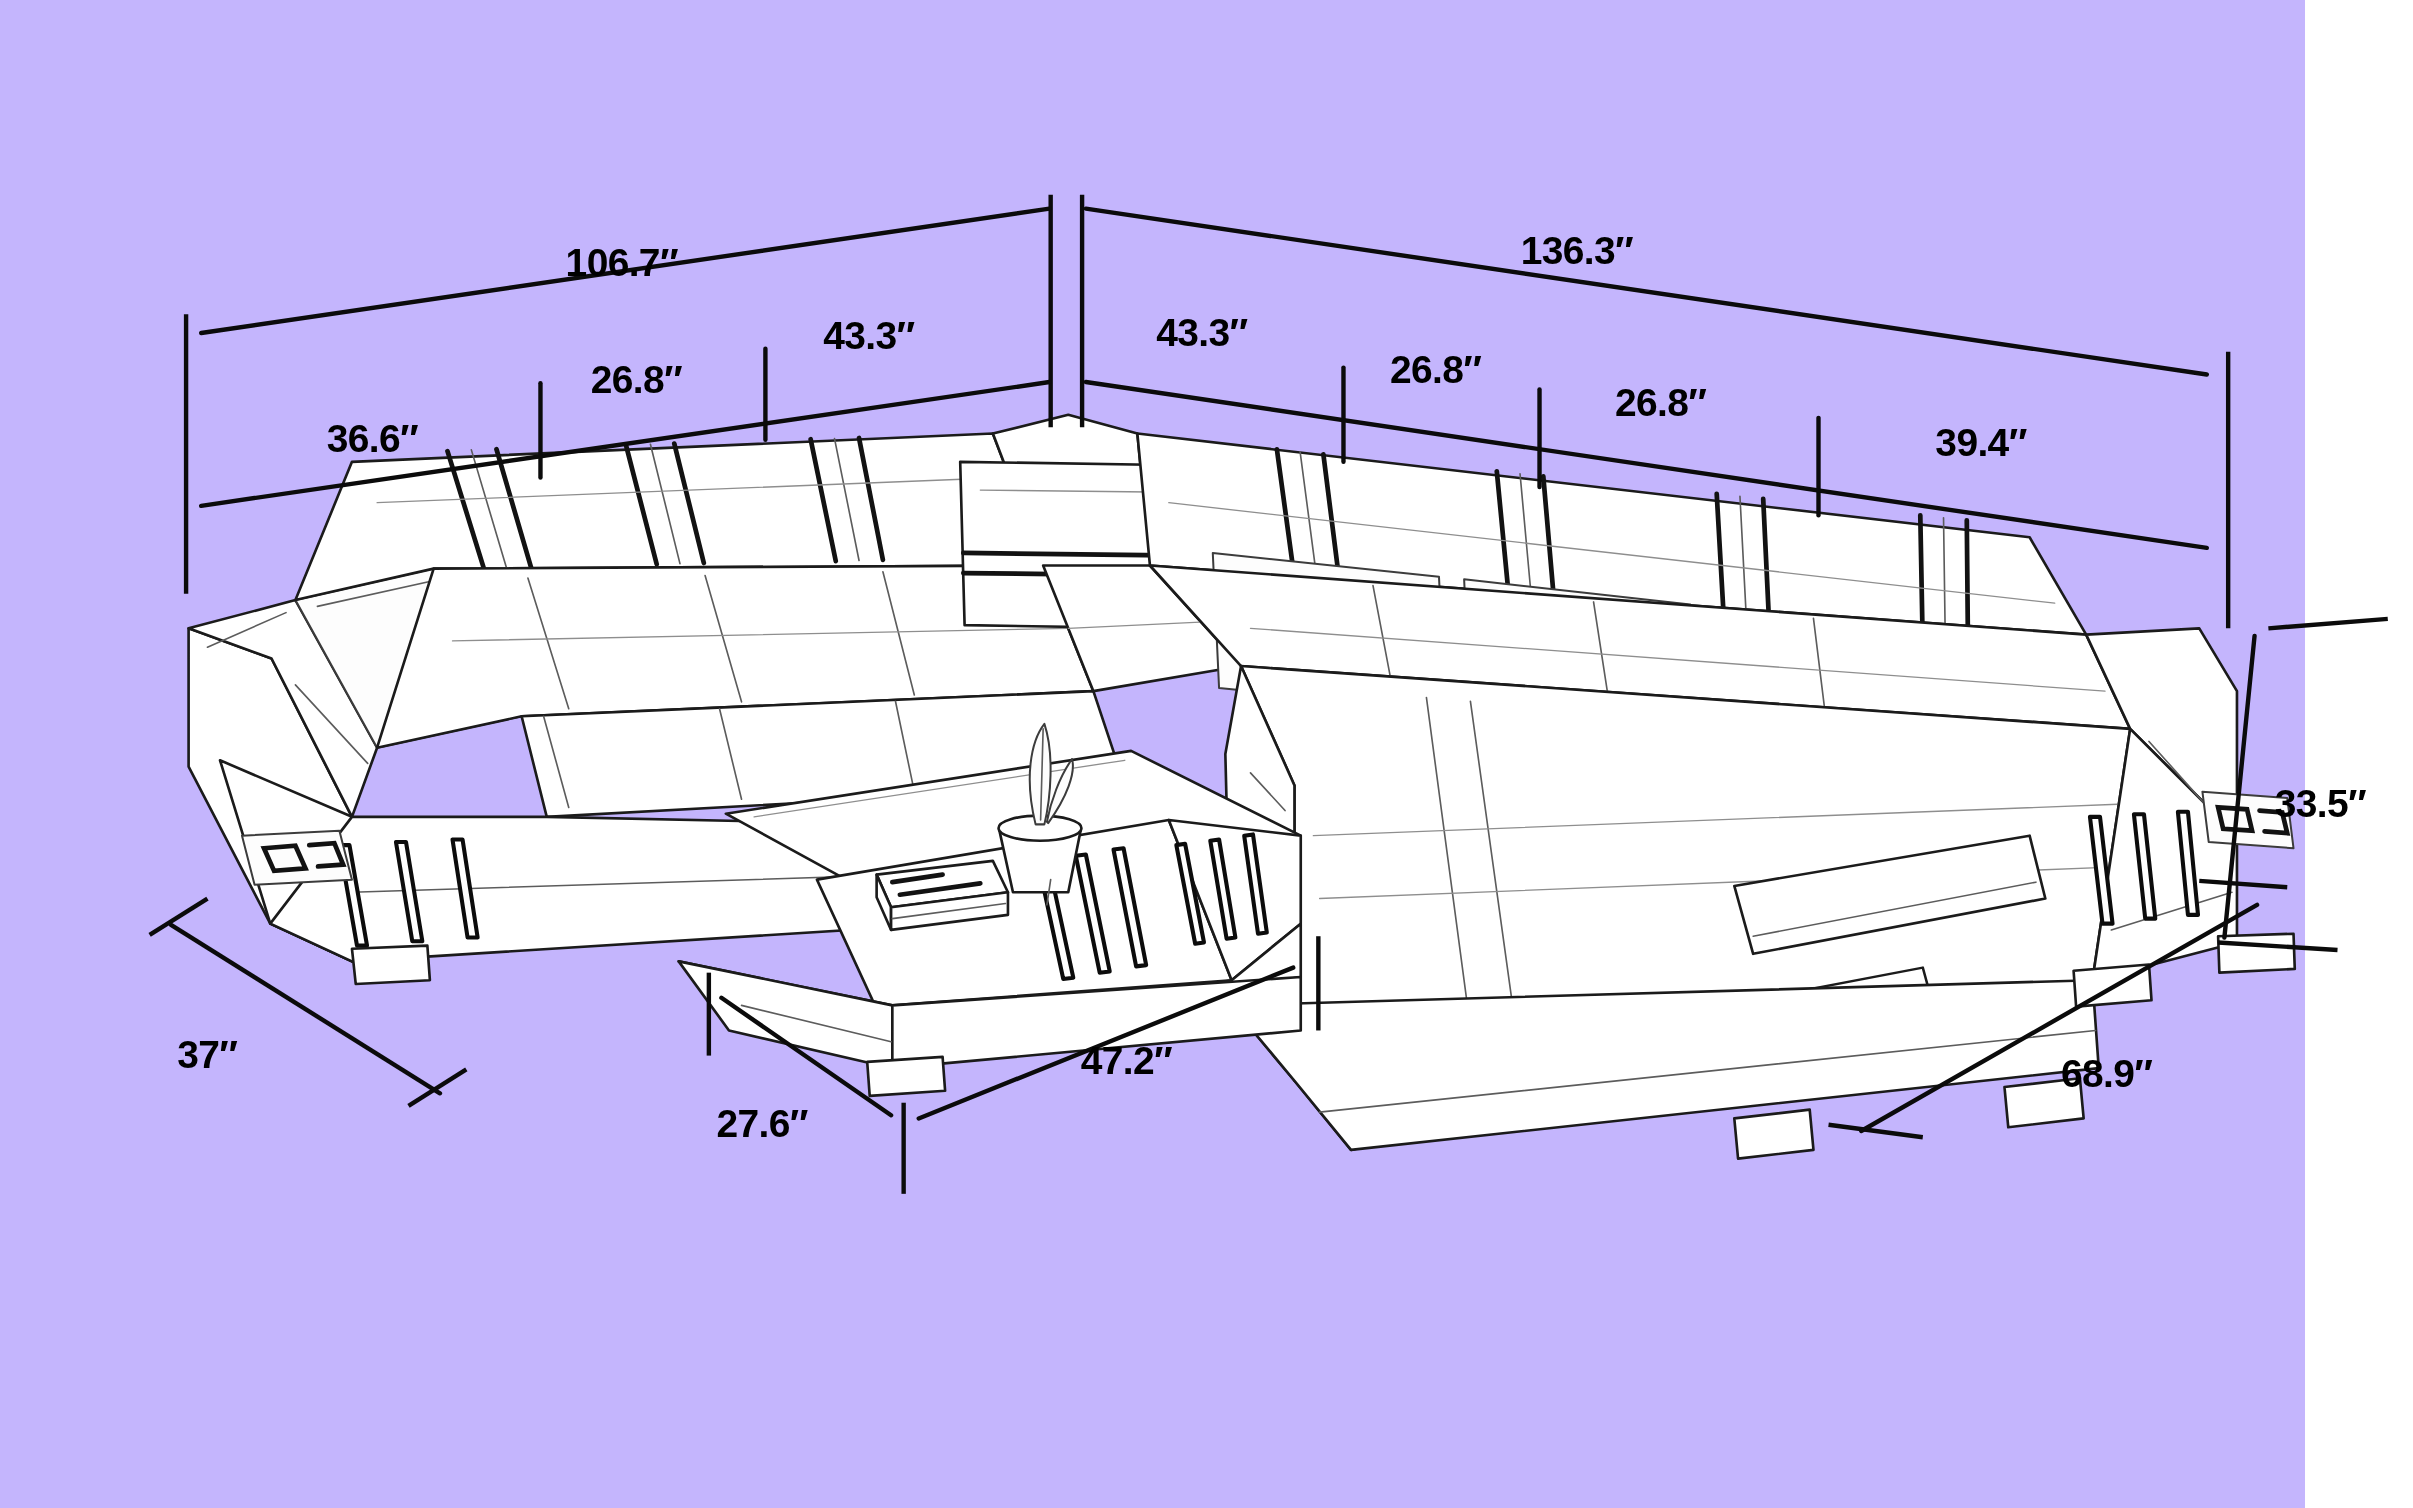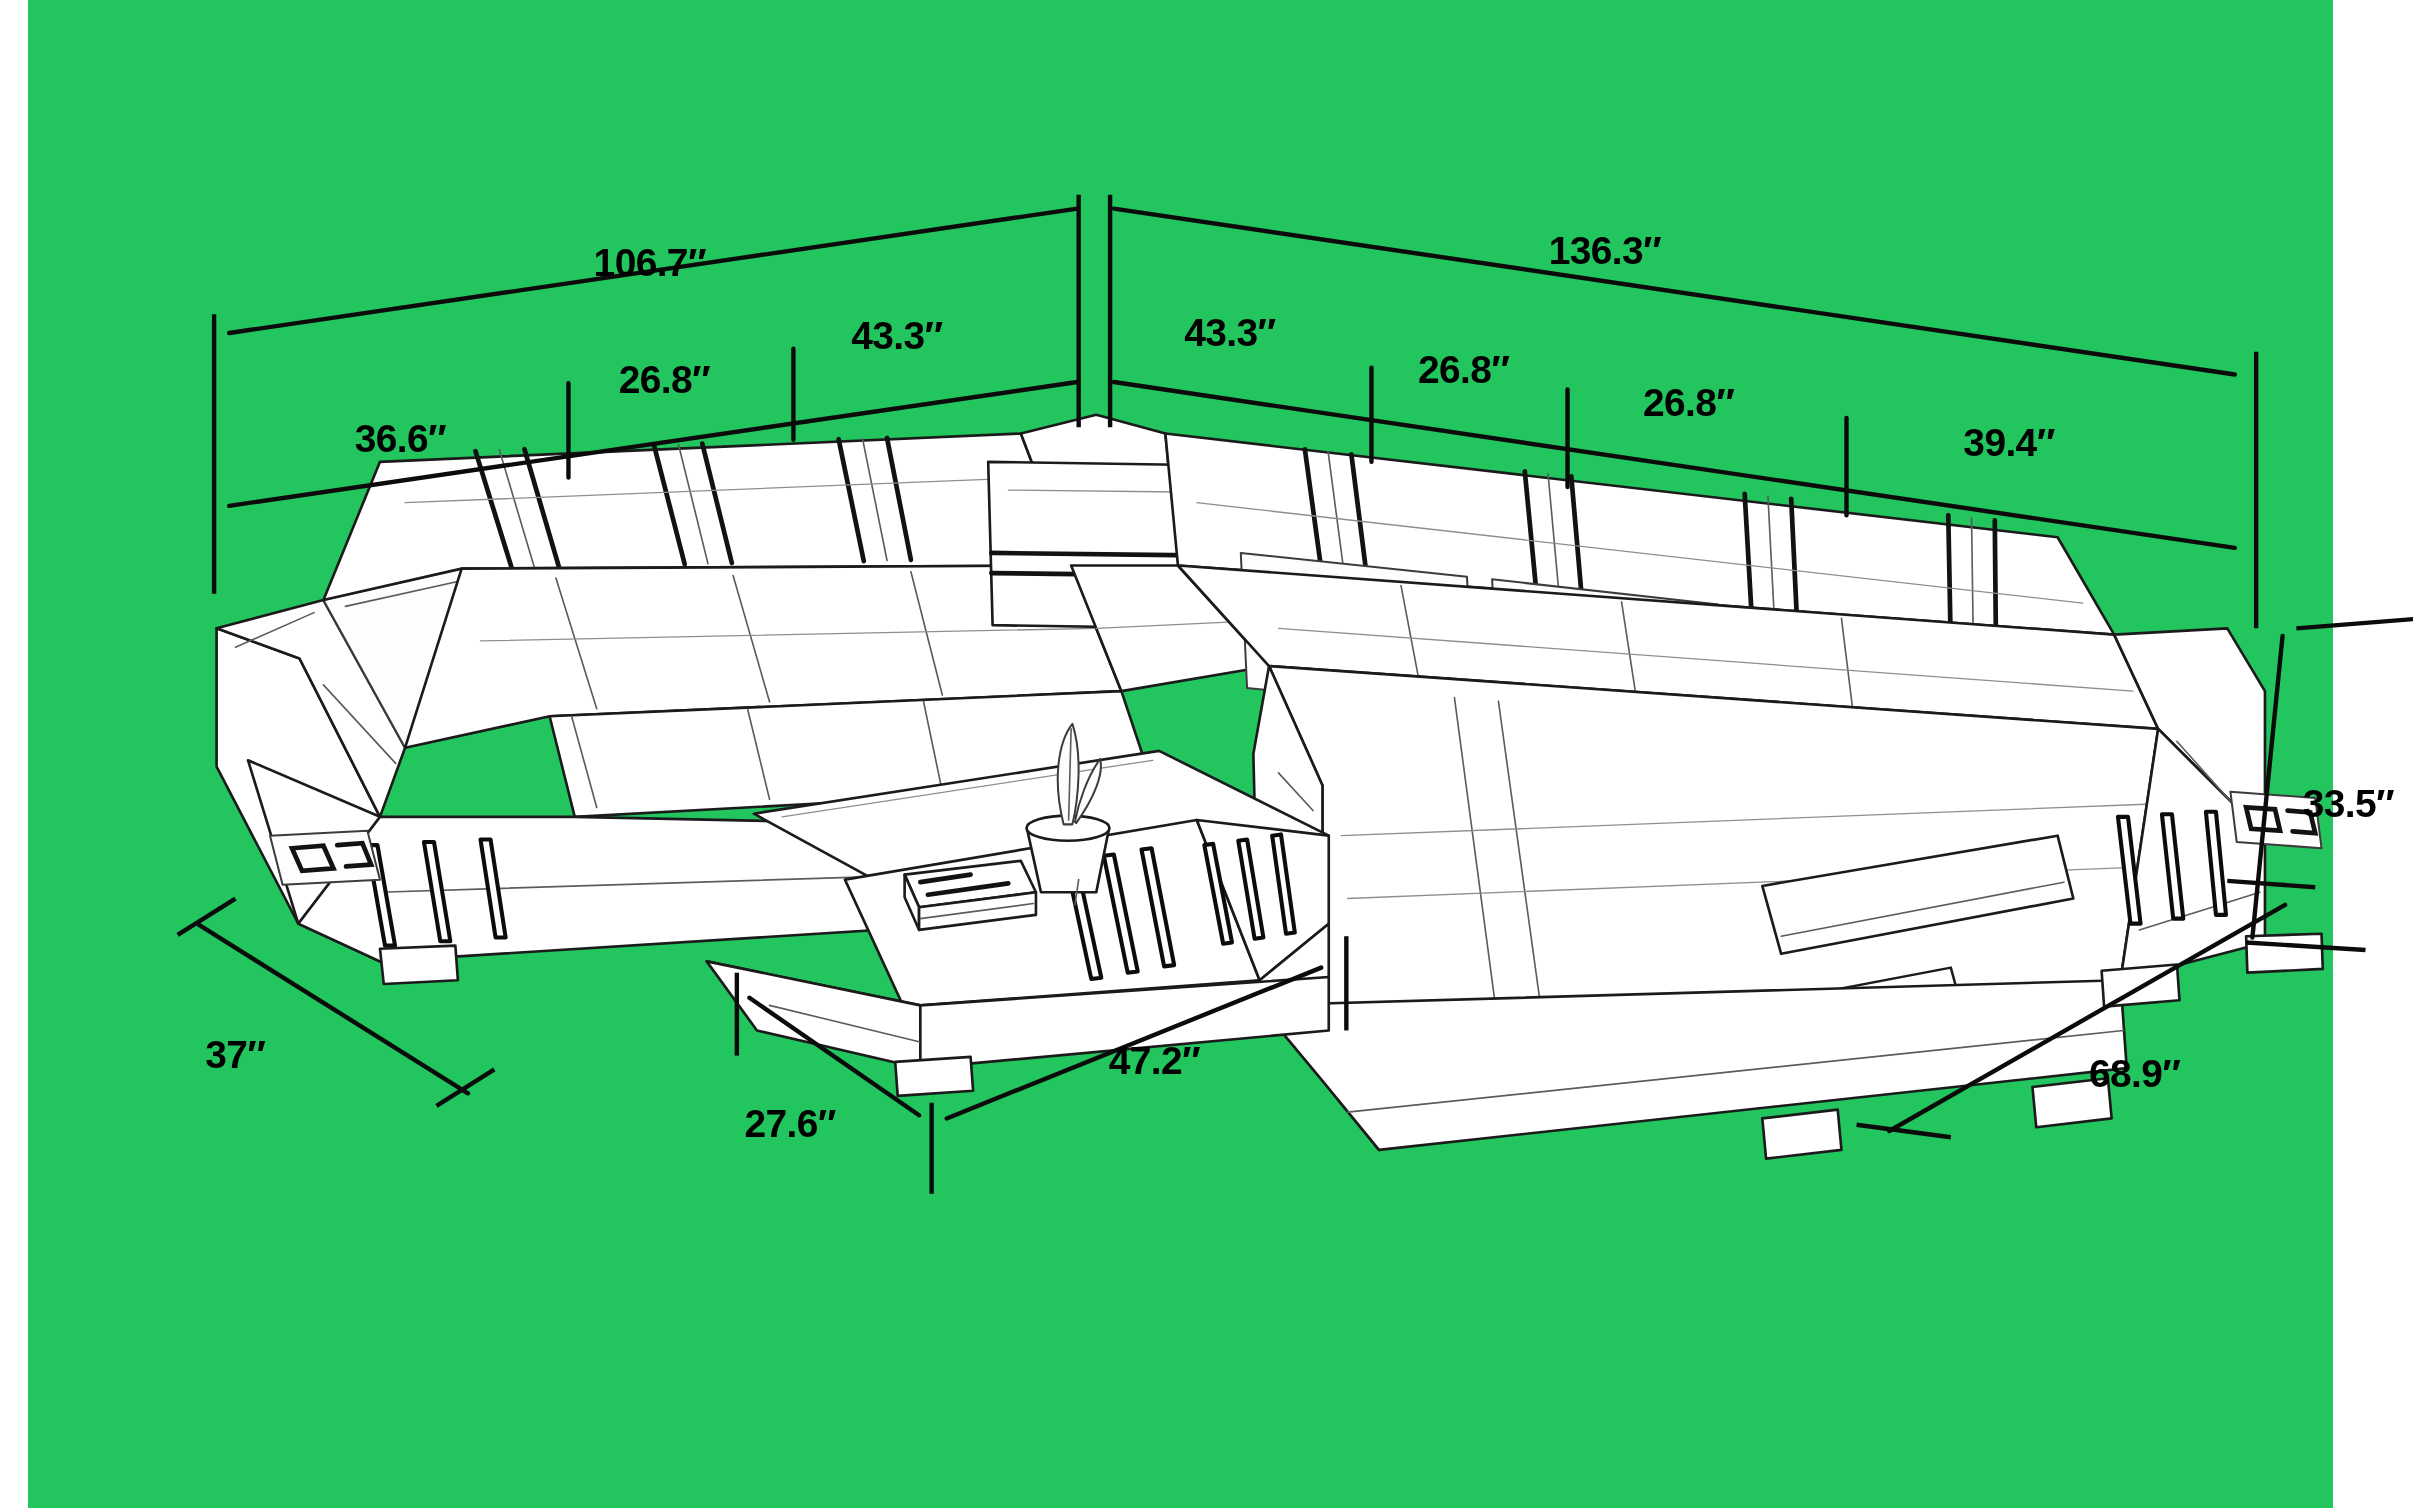--- a/index.html
+++ b/index.html
@@ -1,19 +1,19 @@
 <!DOCTYPE html>
 <html style="font-size:10px"><head>
 <meta charset="utf-8">
 <title>Sectional Sofa Dimension Diagram</title>
 <style>
   html,body{margin:0;padding:0;background:#ffffff;}
   body{width:2413px;height:1508px;overflow:hidden;
        font-family:"Liberation Sans","DejaVu Sans",sans-serif;}
-  #stage{position:relative;width:2305px;height:1508px;background:#22c55e;margin-left:28px;}
+  #stage{position:relative;width:2305px;height:1508px;background:#c4b5fd;}
   svg{position:absolute;top:0;left:0;width:2413px;height:1508px;display:block;}
   .dimline{stroke:#0b0b0b;stroke-width:7;stroke-linecap:round;fill:none;}
   .extline{stroke:#0b0b0b;stroke-width:7;stroke-linecap:butt;fill:none;}
   .tick{stroke:#0b0b0b;stroke-width:7;stroke-linecap:round;fill:none;}
   .outline{stroke:#1b1b1b;stroke-width:4.2;fill:#ffffff;stroke-linejoin:round;stroke-linecap:round;}
   .outline-soft{stroke:#3c3c3c;stroke-width:3.2;fill:#fdfdfd;stroke-linejoin:round;stroke-linecap:round;}
   .seam{stroke:#5c5c5c;stroke-width:2.6;fill:none;stroke-linecap:round;}
   .seam-faint{stroke:#8e8e8e;stroke-width:2.1;fill:none;stroke-linecap:round;}
   .seam-dark{stroke:#121212;stroke-width:7.5;fill:none;stroke-linecap:round;}
   .ledslot{stroke:#0c0c0c;stroke-width:6.5;fill:#ffffff;stroke-linejoin:round;}

